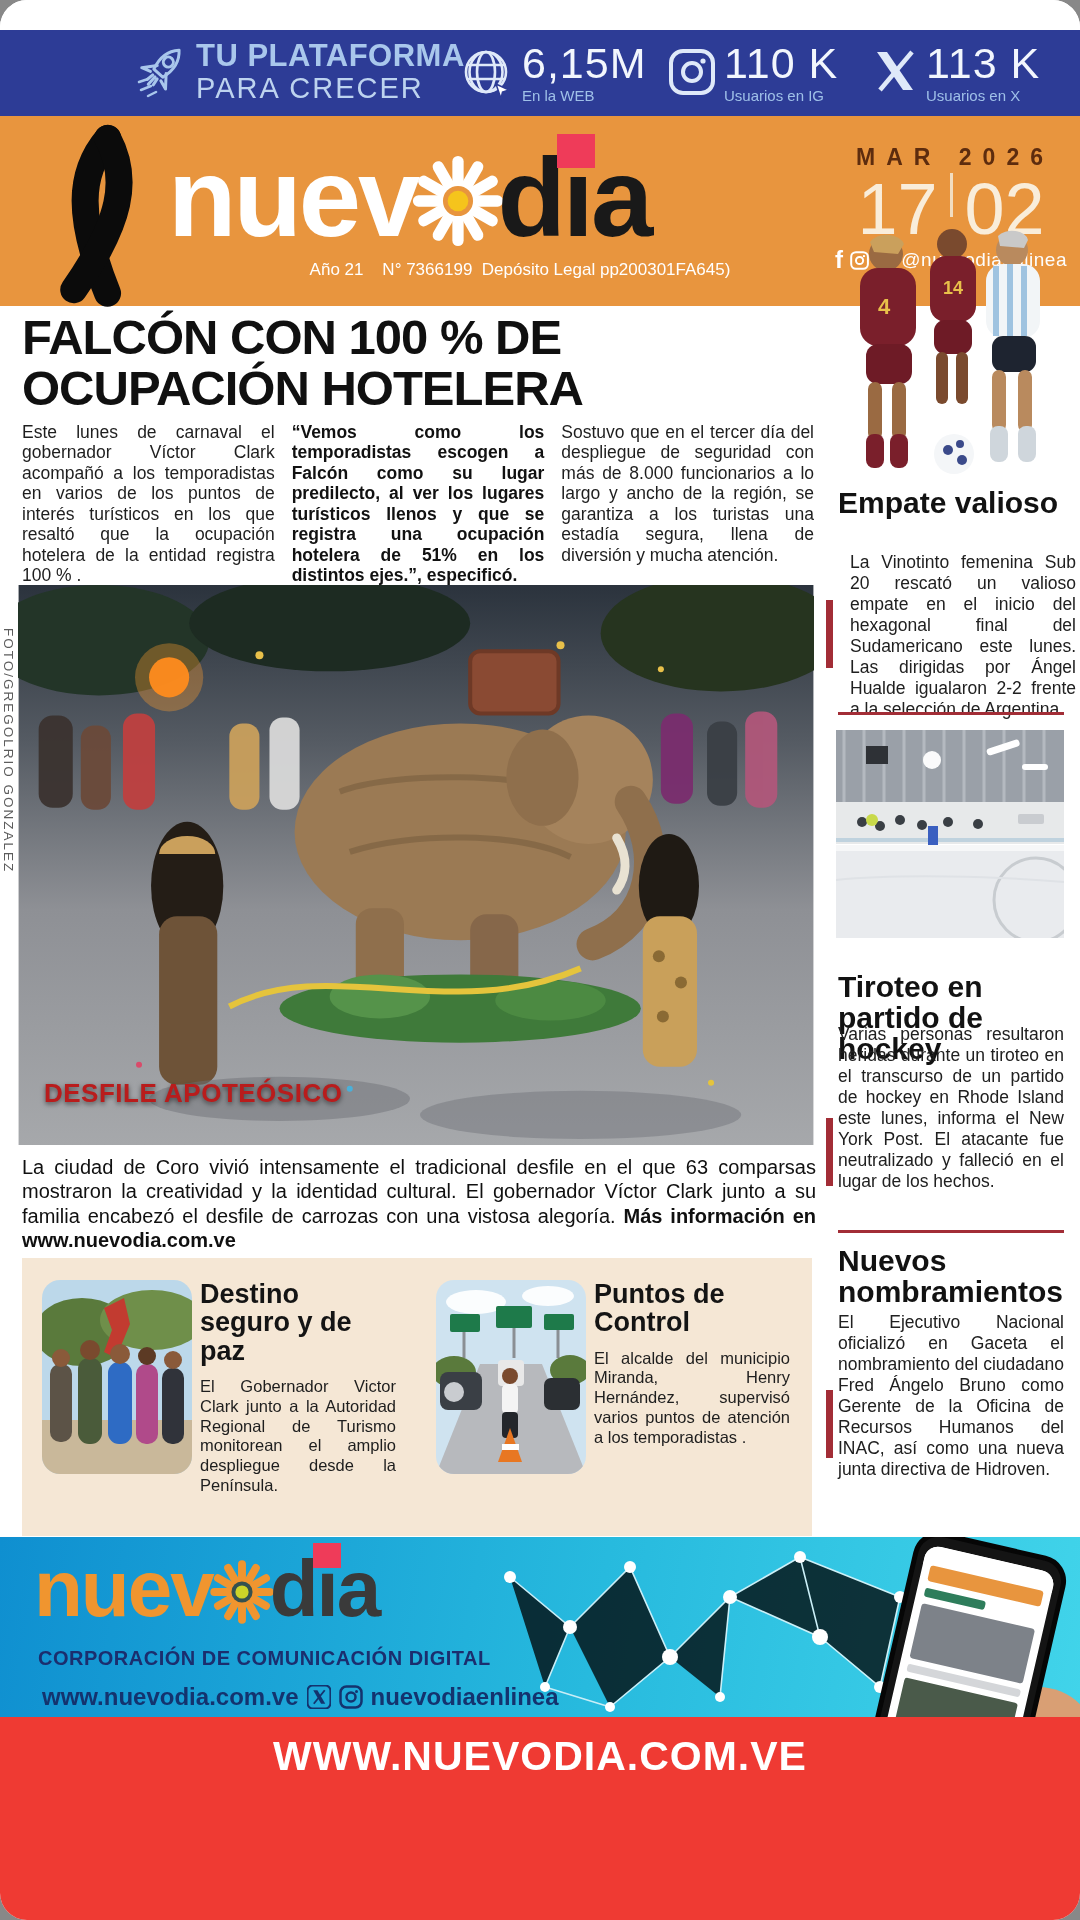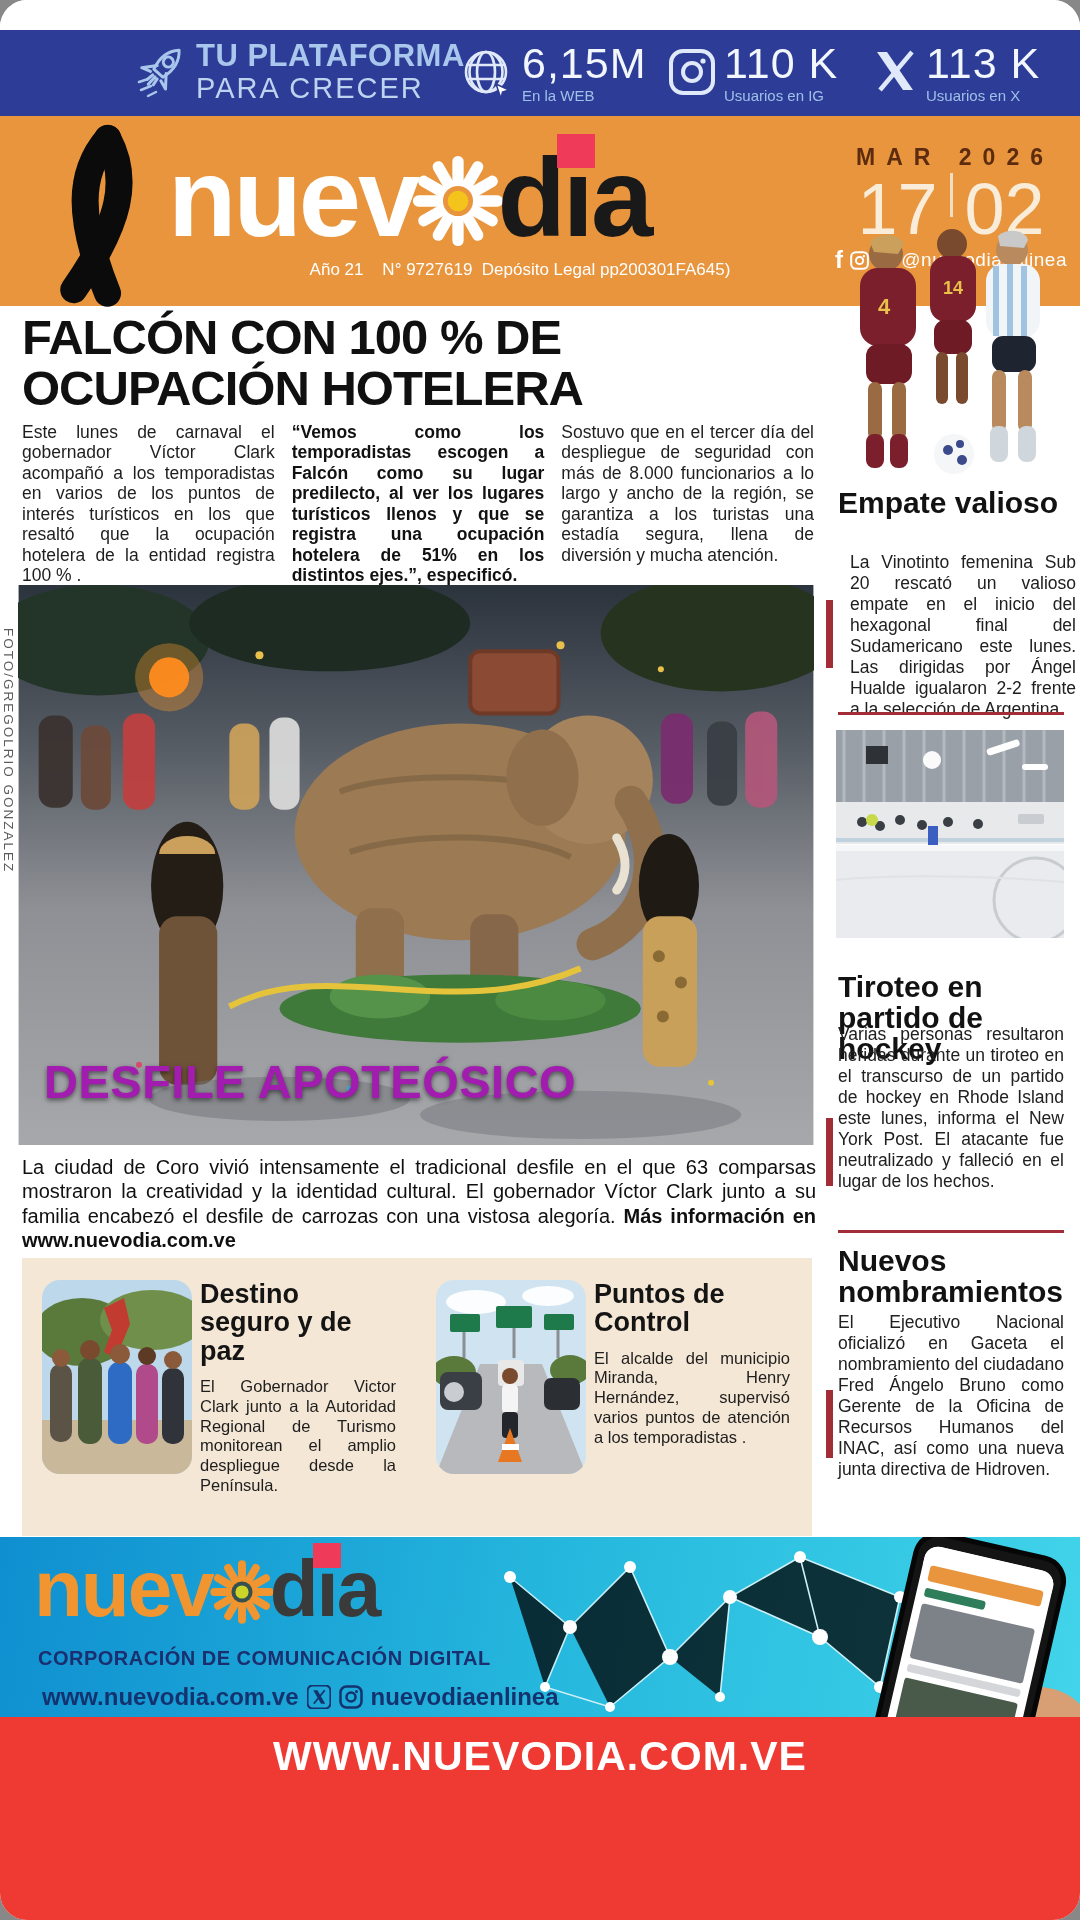--- a/index.html
+++ b/index.html
@@ -39,21 +39,21 @@
   .mast-social .fb{font-size:24px;font-weight:bold;line-height:1;}
   .handle{font-size:19px;color:#fdfdfd;letter-spacing:.5px;}
 
   
   .headline{left:22px;top:312px;width:788px;font-size:49px;font-weight:bold;color:#101010;
             line-height:1.04;letter-spacing:-1px;}
   .cols{left:22px;top:422px;width:792px;display:flex;gap:17px;}
   .col{width:253px;font-size:17.5px;line-height:1.17;text-align:justify;color:#1e1e1e;}
   .col.bold{font-weight:bold;color:#111;}
   .photo{left:18px;top:585px;width:796px;height:560px;overflow:hidden;}
-  .photo-caption{position:absolute;left:26px;bottom:36px;font-size:47px;font-weight:bold;color:#a21caf;
+  .photo-caption{position:absolute;left:26px;bottom:36px;font-size:26px;font-weight:bold;color:#b91c1c;
                  letter-spacing:.5px;text-shadow:0 2px 5px rgba(0,0,0,.55);}
   .photo-credit{left:1px;top:628px;height:430px;writing-mode:vertical-rl;font-size:13.5px;color:#5c5c5c;
                 letter-spacing:2px;}
   .below-photo{left:22px;top:1155px;width:794px;font-size:20px;line-height:1.22;text-align:justify;color:#101010;}
   .below-photo b{font-weight:bold;}
 
   
   .beige{left:22px;top:1258px;width:790px;height:278px;background:#f5e7d5;}
   .beige-inner{position:absolute;left:20px;top:22px;display:flex;gap:28px;}
   .story{display:flex;gap:8px;width:366px;}
@@ -181,21 +181,21 @@
         </g>
         <circle cx="50" cy="50" r="16" fill="#E8953E"></circle>
         <circle cx="50" cy="50" r="11" fill="#F5C41C"></circle>
       </svg>
       <span class="logo-dia">
         <span>dia</span>
         <span class="pink-dot"></span>
       </span>
     </div>
 
-    <div class="abs edition">Año 21    N° 9727619  Depósito Legal pp200301FA645)</div>
+    <div class="abs edition">Año 21    N° 7366199  Depósito Legal pp200301FA645)</div>
 
     <div class="abs dateblock">
       <div class="d-my">MAR 2026</div>
       <div class="d-day">
         <span class="d-num">17</span>
         <span class="d-sep"></span>
         <span class="d-num">02</span>
       </div>
     </div>
 

